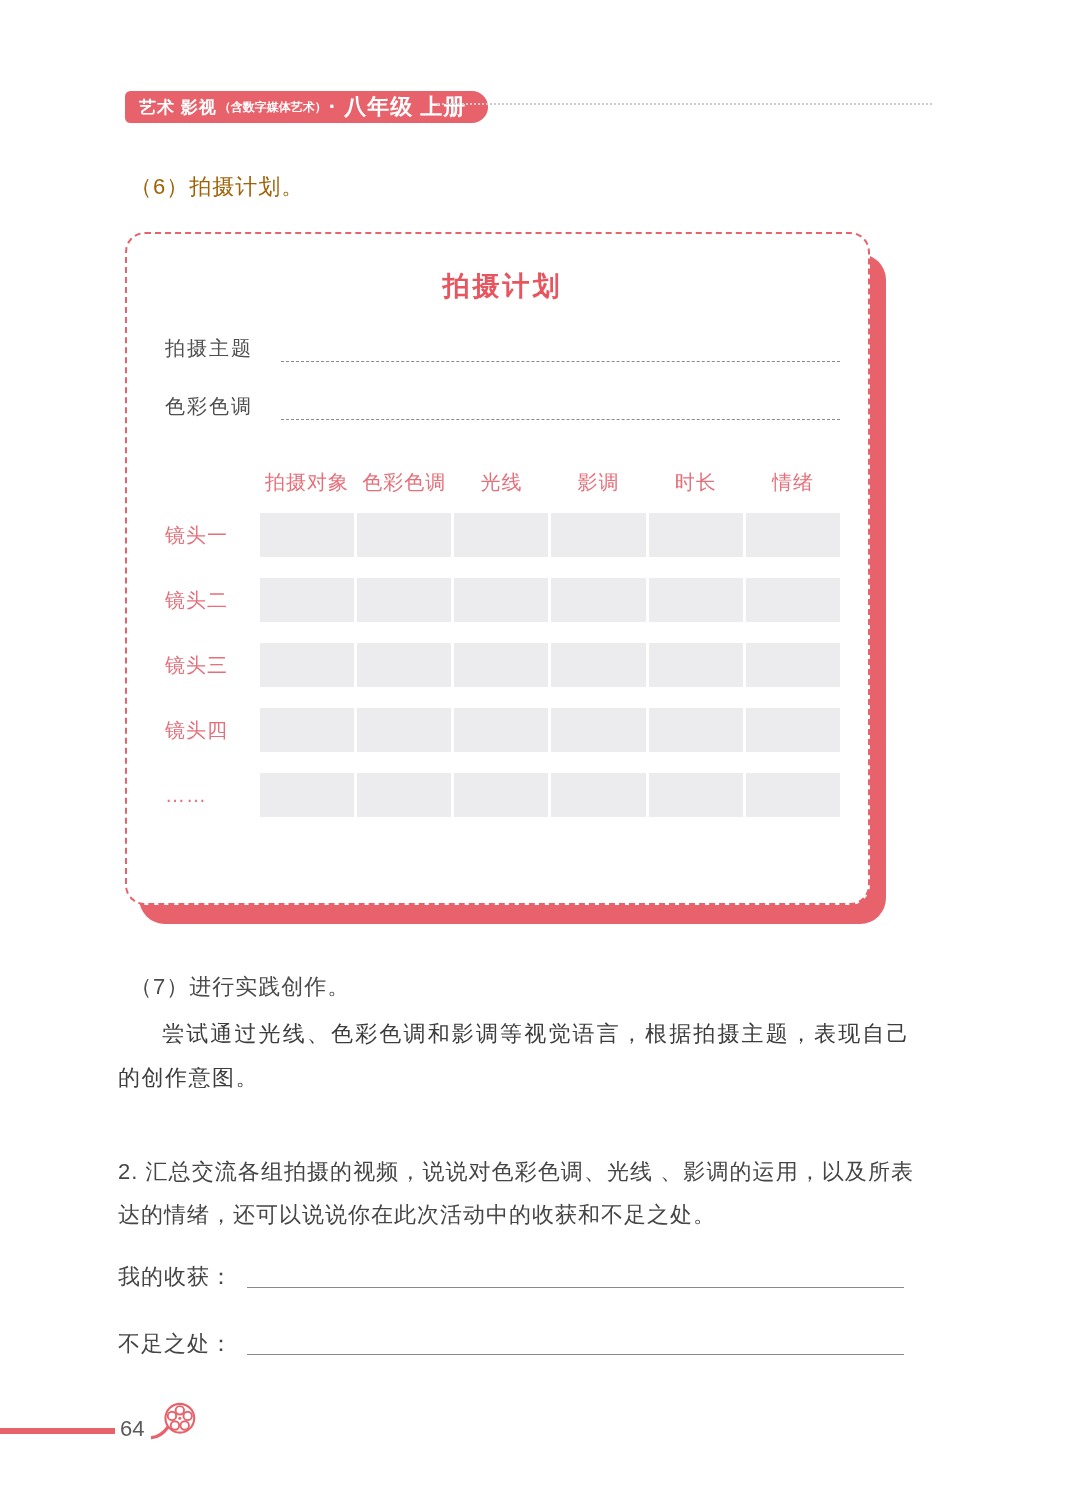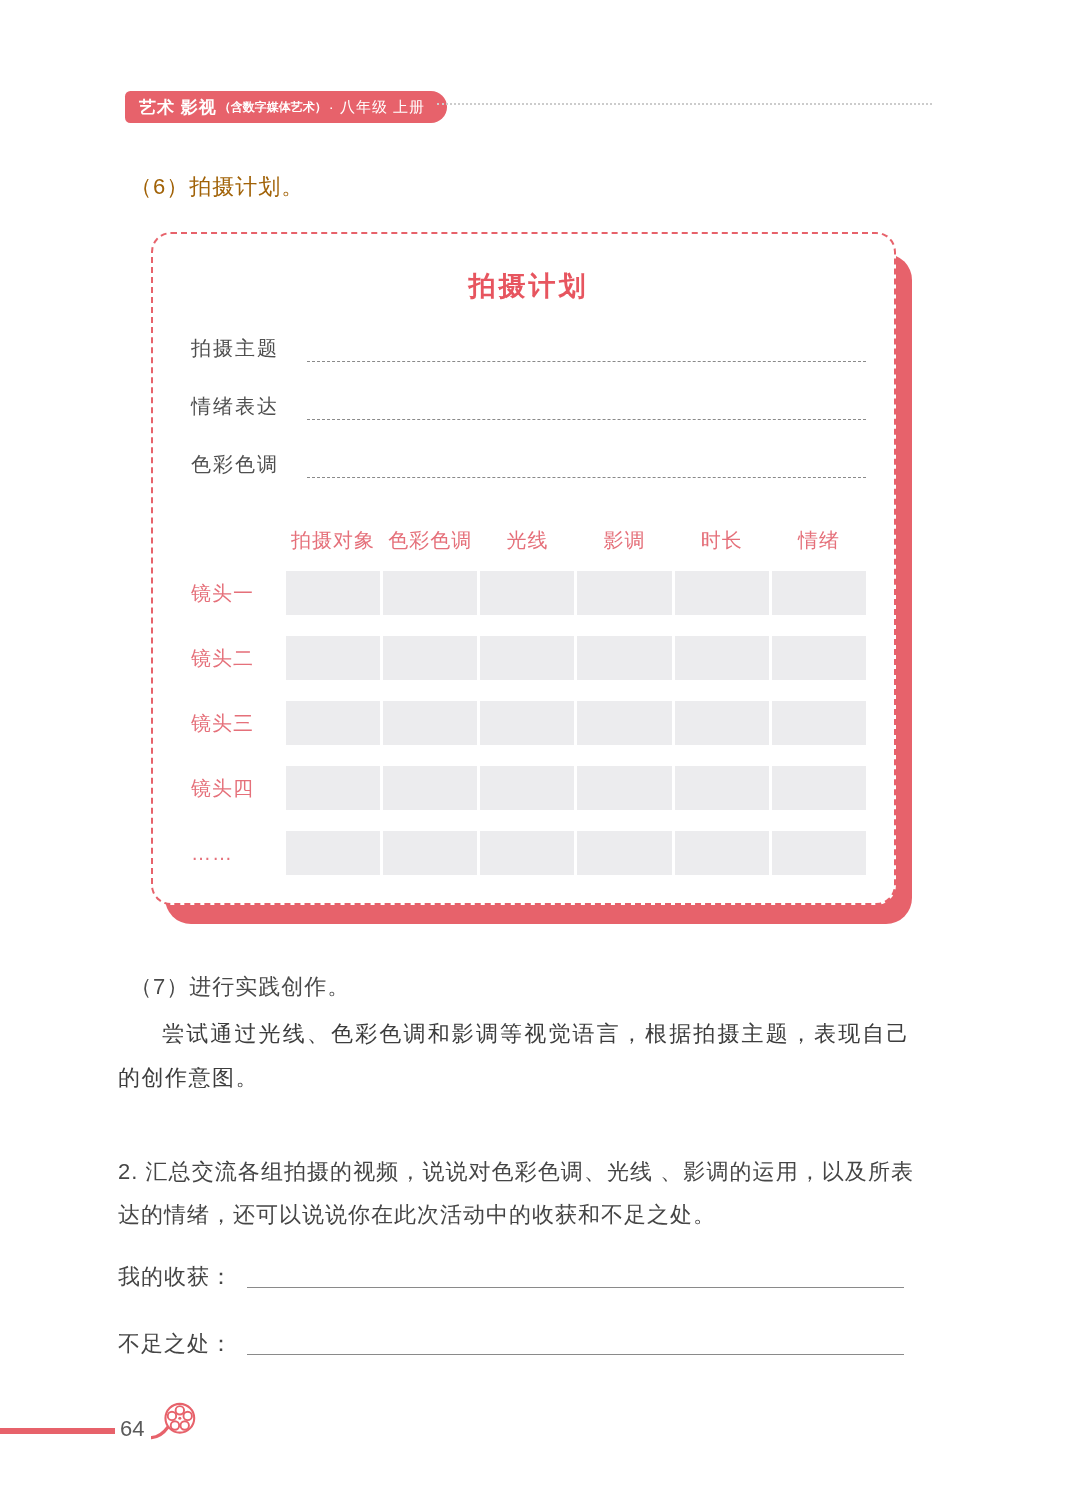--- a/index.html
+++ b/index.html
@@ -22,21 +22,21 @@
     padding: 0 22px 0 14px;
     background: #e7626b;
     border-radius: 6px 18px 18px 6px;
     display: flex;
     align-items: center;
     color: #ffffff;
     white-space: nowrap;
   }
   .badge .b-main { font-size: 17px; font-weight: bold; letter-spacing: 1px; }
   .badge .b-sub  { font-size: 12px; font-weight: bold; margin: 0 2px; }
-  .badge .b-rest { font-size: 15px; font-weight: normal; letter-spacing: 1px; }
+  .badge .b-rest { font-size: 22px; font-weight: bold; letter-spacing: 1px; }
   .header-dots {
     position: absolute;
     left: 437px; top: 103px;
     width: 495px; height: 0;
     border-top: 2px dotted #cccccc;
   }
 
   
   .h-step6 {
     position: absolute;
@@ -59,21 +59,21 @@
     font-family: "DejaVu Serif", serif;
     font-size: 22px;
     line-height: 44px;
     color: #3d3d3d;
     text-indent: 2em;
     letter-spacing: 1.5px;
     text-align: justify;
   }
 
   
-  .box-wrap { position: absolute; left: 151px; top: 232px; width: 745px; height: 673px; }
+  .box-wrap { position: absolute; left: 125px; top: 232px; width: 745px; height: 673px; }
   .box-shadow {
     position: absolute;
     left: 14px; top: 22px; right: -16px; bottom: -19px;
     background: #e7626b;
     border-radius: 26px;
   }
   .plan-box {
     position: absolute;
     inset: 0;
     background: #ffffff;
@@ -203,24 +203,20 @@
 
   <div class="h-step6">（6）拍摄计划。</div>
 
   <div class="box-wrap">
     <div class="box-shadow"></div>
     <div class="plan-box">
       <div class="plan-title">拍摄计划</div>
 
       <div class="field-row">
         <span class="field-label">拍摄主题</span>
-        <span class="field-line"></span>
-      </div>
-      <div class="field-row">
-        <span class="field-label">情绪表达</span>
         <span class="field-line"></span>
       </div>
       <div class="field-row">
         <span class="field-label">色彩色调</span>
         <span class="field-line"></span>
       </div>
 
       <div class="plan-table">
         <div class="th"></div>
         <div class="th">拍摄对象</div>

